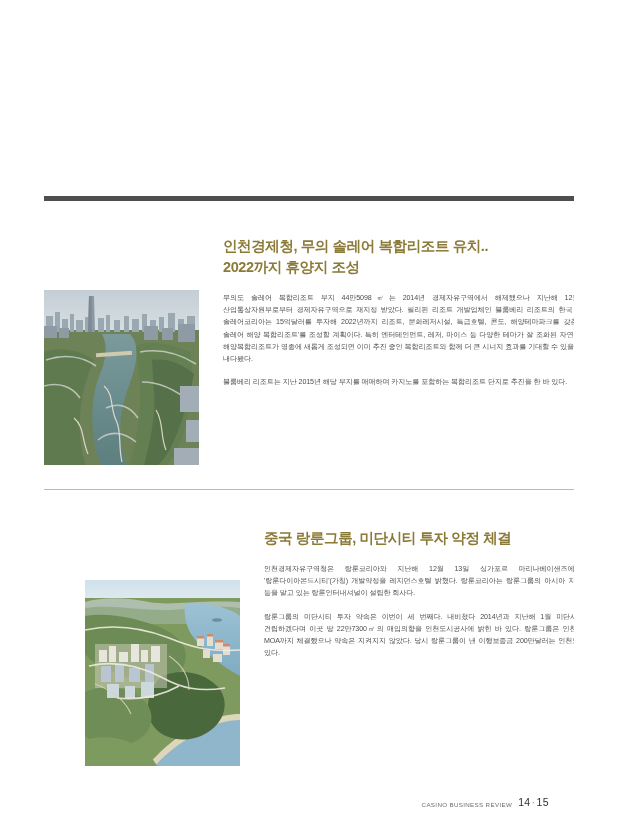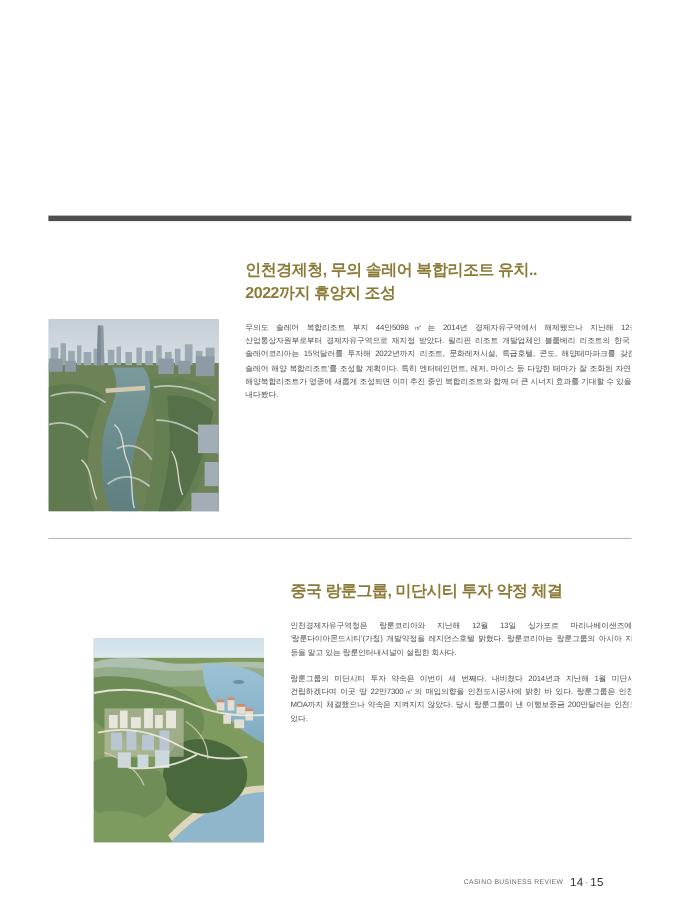--- a/index.html
+++ b/index.html
@@ -96,21 +96,21 @@
     height: 1px;
     background: #b9b9b9;
   }
 
   
   .footer {
     position: absolute;
     right: 25px;
     bottom: 22px;
     display: flex;
-    align-items: center;
+    align-items: flex-end;
     gap: 6px;
   }
   .footer .mag {
     font-size: 6.2px;
     letter-spacing: 0.35px;
     color: #6d6d6d;
   }
   .footer .pg {
     font-size: 10.5px;
     letter-spacing: 0.4px;
@@ -200,20 +200,21 @@
               <rect x="142" y="130" width="13" height="22"></rect>
             <rect x="130" y="158" width="25" height="17"></rect>
           </g>
         </svg>
       </div>
 
       <div class="article-body">
         <h2 class="headline">인천경제청, 무의 솔레어 복합리조트 유치..
 2022까지 휴양지 조성</h2>
         <p class="para">무의도 솔레어 복합리조트 부지 44만5098㎡는 2014년 경제자유구역에서 해제됐으나 지난해 12월 8일 산업통상자원부로부터 경제자유구역으로 재지정 받았다. 필리핀 리조트 개발업체인 블룸베리 리조트의 한국 법인인 솔레어코리아는 15억달러를 투자해 2022년까지 리조트, 문화레저시설, 특급호텔, 콘도, 해양테마파크를 갖춘 '무의 솔레어 해양 복합리조트'를 조성할 계획이다. 특히 엔터테인먼트, 레저, 마이스 등 다양한 테마가 잘 조화된 자연 친화적 해양복합리조트가 영종에 새롭게 조성되면 이미 추진 중인 복합리조트와 함께 더 큰 시너지 효과를 기대할 수 있을 것으로 내다봤다.</p>
+        <p class="para">블룸베리 리조트는 지난 2015년 해당 부지를 매매하며 카지노를 포함하는 복합리조트 단지로 추진을 한 바 있다.</p>
       </div>
 
     </div>
   </div>
 
   <div class="mid-rule"></div>
 
   <div class="article two">
     <div class="article-inner">
 

